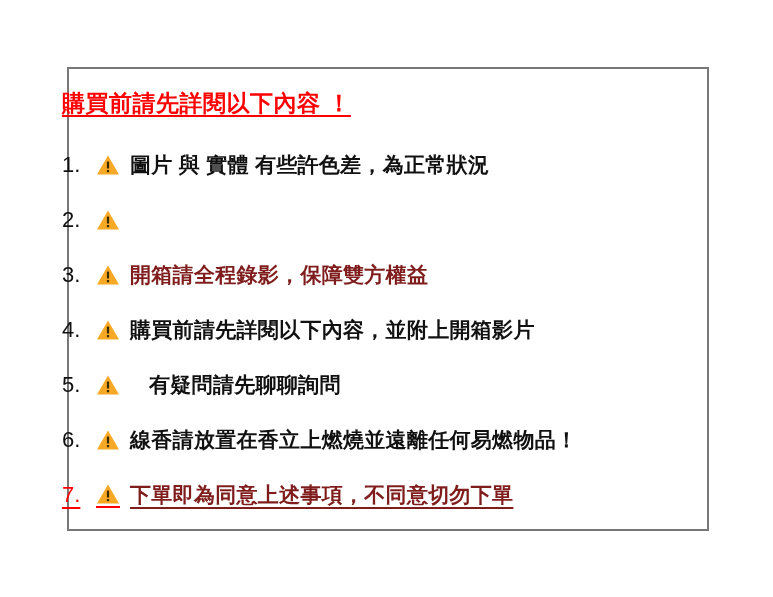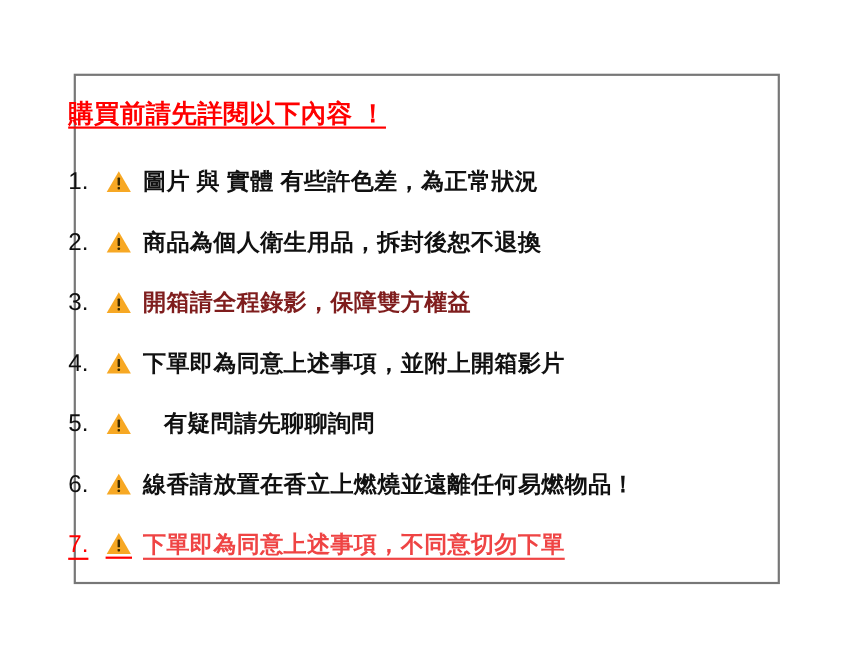--- a/index.html
+++ b/index.html
@@ -128,21 +128,20 @@
 
   <div class="notice-item">
     <span class="item-number" style="color: rgb(17, 17, 17);">2.</span>
     <span class="warn-icon">
       <svg width="24" height="22" viewBox="0 0 24 22" aria-hidden="true">
         <path d="M12 1.6 L23 20.6 L1 20.6 Z" fill="#f7a824"></path>
         <rect x="10.9" y="7.4" width="2.2" height="7.2" rx="0.6" fill="#3a2a00"></rect>
         <rect x="10.9" y="16.0" width="2.2" height="2.3" rx="0.6" fill="#3a2a00"></rect>
       </svg>
     </span>
-    <span class="item-text" style="color: rgb(17, 17, 17);">商品為個人衛生用品，拆封後恕不退換</span>
   </div>
 
   <div class="notice-item">
     <span class="item-number" style="color: rgb(17, 17, 17);">3.</span>
     <span class="warn-icon">
       <svg width="24" height="22" viewBox="0 0 24 22" aria-hidden="true">
         <path d="M12 1.6 L23 20.6 L1 20.6 Z" fill="#f7a824"></path>
         <rect x="10.9" y="7.4" width="2.2" height="7.2" rx="0.6" fill="#3a2a00"></rect>
         <rect x="10.9" y="16.0" width="2.2" height="2.3" rx="0.6" fill="#3a2a00"></rect>
       </svg>
@@ -152,21 +151,21 @@
 
   <div class="notice-item">
     <span class="item-number" style="color: rgb(17, 17, 17);">4.</span>
     <span class="warn-icon">
       <svg width="24" height="22" viewBox="0 0 24 22" aria-hidden="true">
         <path d="M12 1.6 L23 20.6 L1 20.6 Z" fill="#f7a824"></path>
         <rect x="10.9" y="7.4" width="2.2" height="7.2" rx="0.6" fill="#3a2a00"></rect>
         <rect x="10.9" y="16.0" width="2.2" height="2.3" rx="0.6" fill="#3a2a00"></rect>
       </svg>
     </span>
-    <span class="item-text" style="color: rgb(17, 17, 17);">下單即為同意上述事項，並附上開箱影片</span>
+    <span class="item-text" style="color: rgb(17, 17, 17);">購買前請先詳閱以下內容，並附上開箱影片</span>
   </div>
 
   <div class="notice-item">
     <span class="item-number" style="color: rgb(17, 17, 17);">5.</span>
     <span class="warn-icon">
       <svg width="24" height="22" viewBox="0 0 24 22" aria-hidden="true">
         <path d="M12 1.6 L23 20.6 L1 20.6 Z" fill="#f7a824"></path>
         <rect x="10.9" y="7.4" width="2.2" height="7.2" rx="0.6" fill="#3a2a00"></rect>
         <rect x="10.9" y="16.0" width="2.2" height="2.3" rx="0.6" fill="#3a2a00"></rect>
       </svg>
@@ -188,18 +187,18 @@
 
   <div class="notice-item alert">
     <span class="item-number" style="color: rgb(255, 0, 0);">7.</span>
     <span class="warn-icon">
       <svg width="24" height="22" viewBox="0 0 24 22" aria-hidden="true">
         <path d="M12 1.6 L23 20.6 L1 20.6 Z" fill="#f7a824"></path>
         <rect x="10.9" y="7.4" width="2.2" height="7.2" rx="0.6" fill="#3a2a00"></rect>
         <rect x="10.9" y="16.0" width="2.2" height="2.3" rx="0.6" fill="#3a2a00"></rect>
       </svg>
     </span>
-    <span class="item-text" style="color: #ef4444;">下單即為同意上述事項，不同意切勿下單</span>
+    <span class="item-text" style="color: #7f1d1d;">下單即為同意上述事項，不同意切勿下單</span>
   </div>
 </div>
 
   </div>
 </div>
 
 </body></html>

